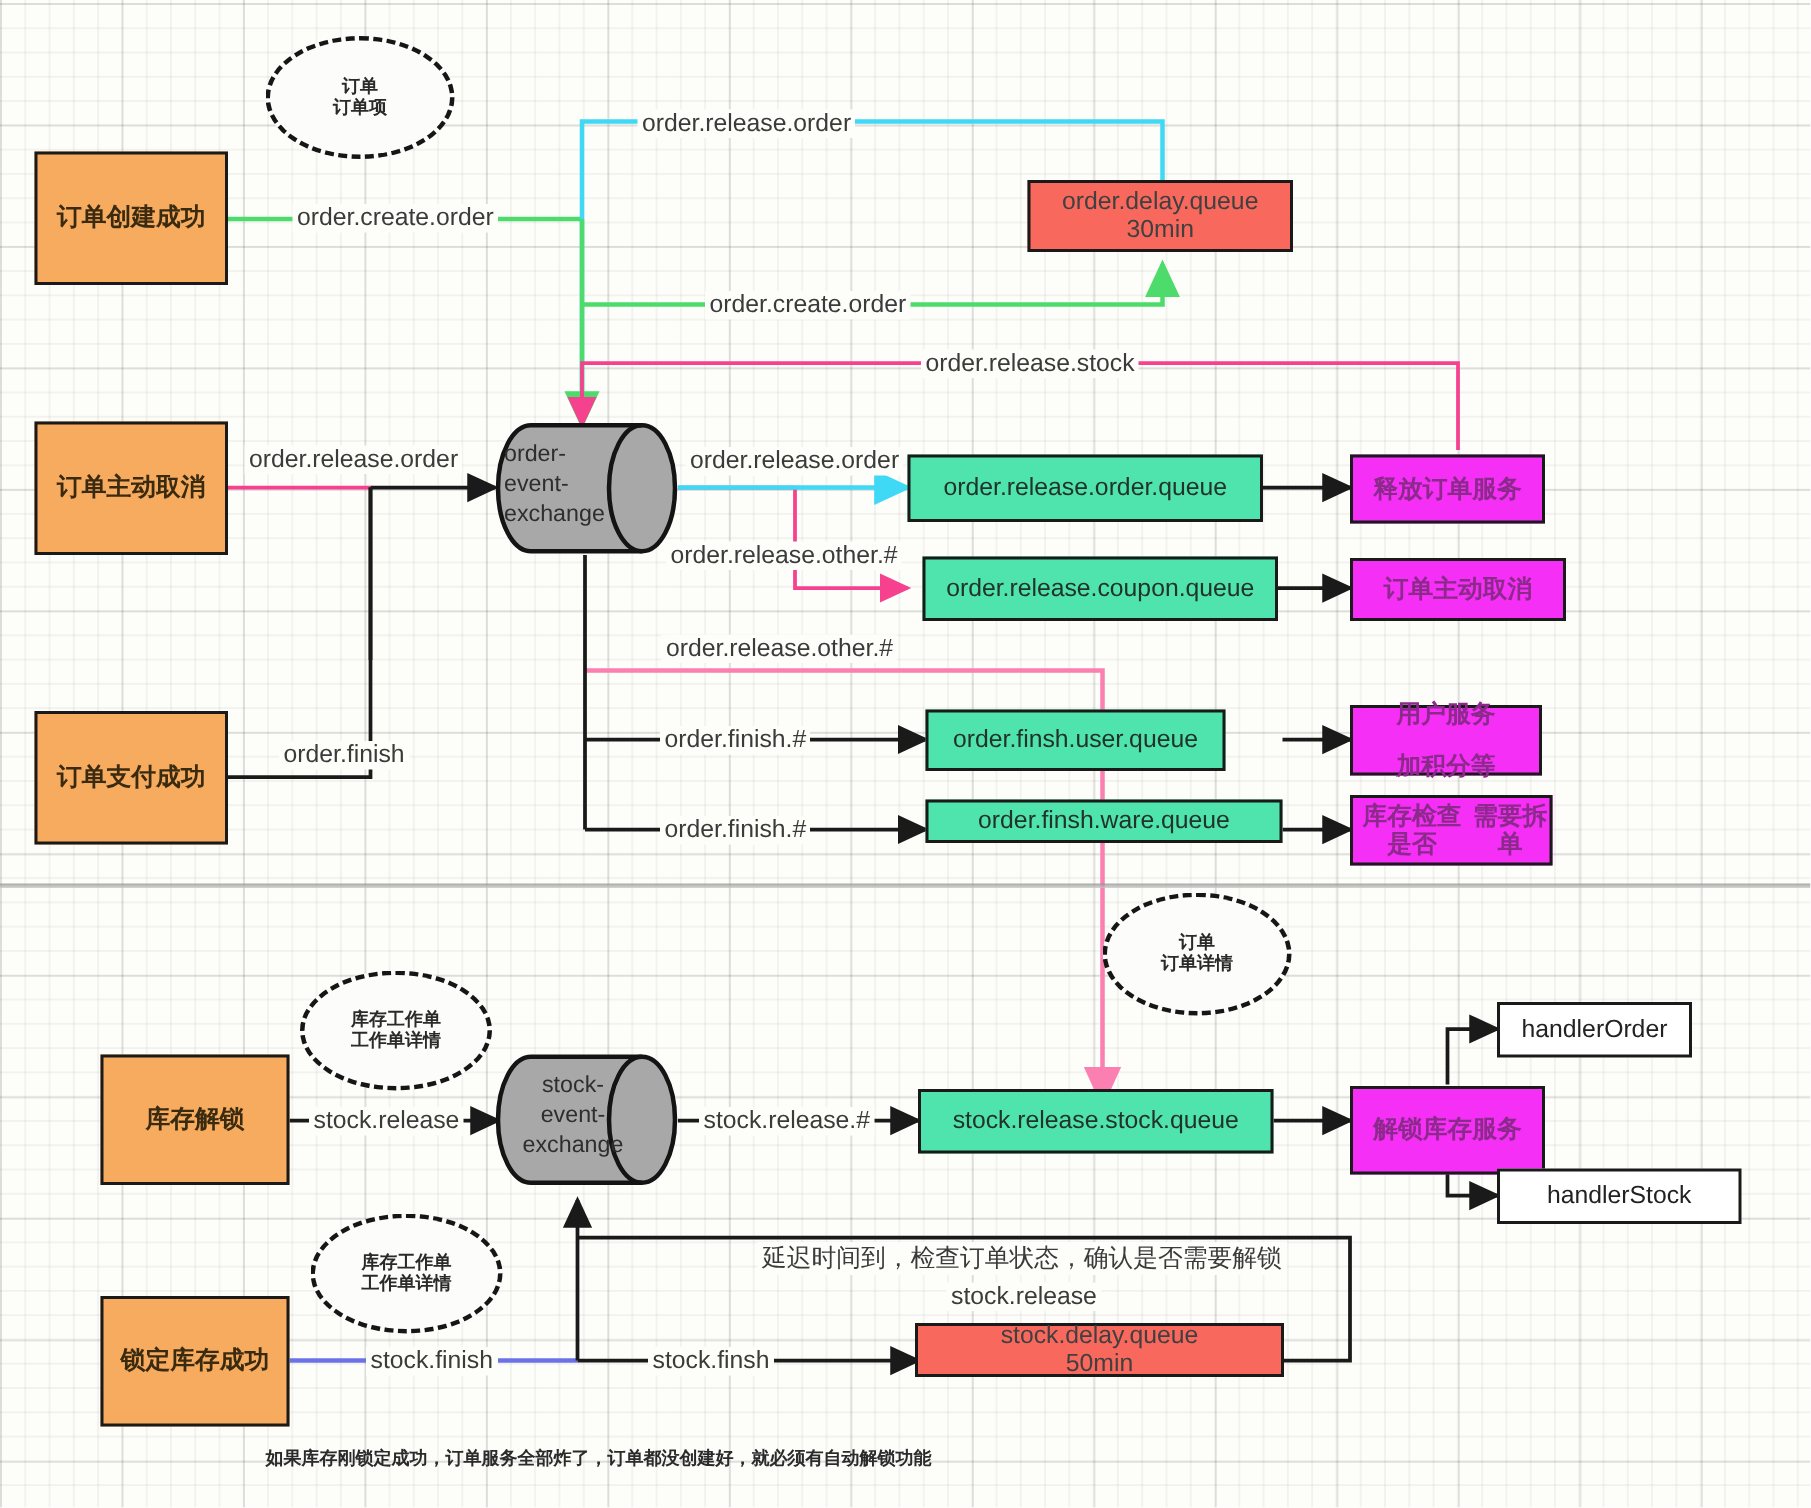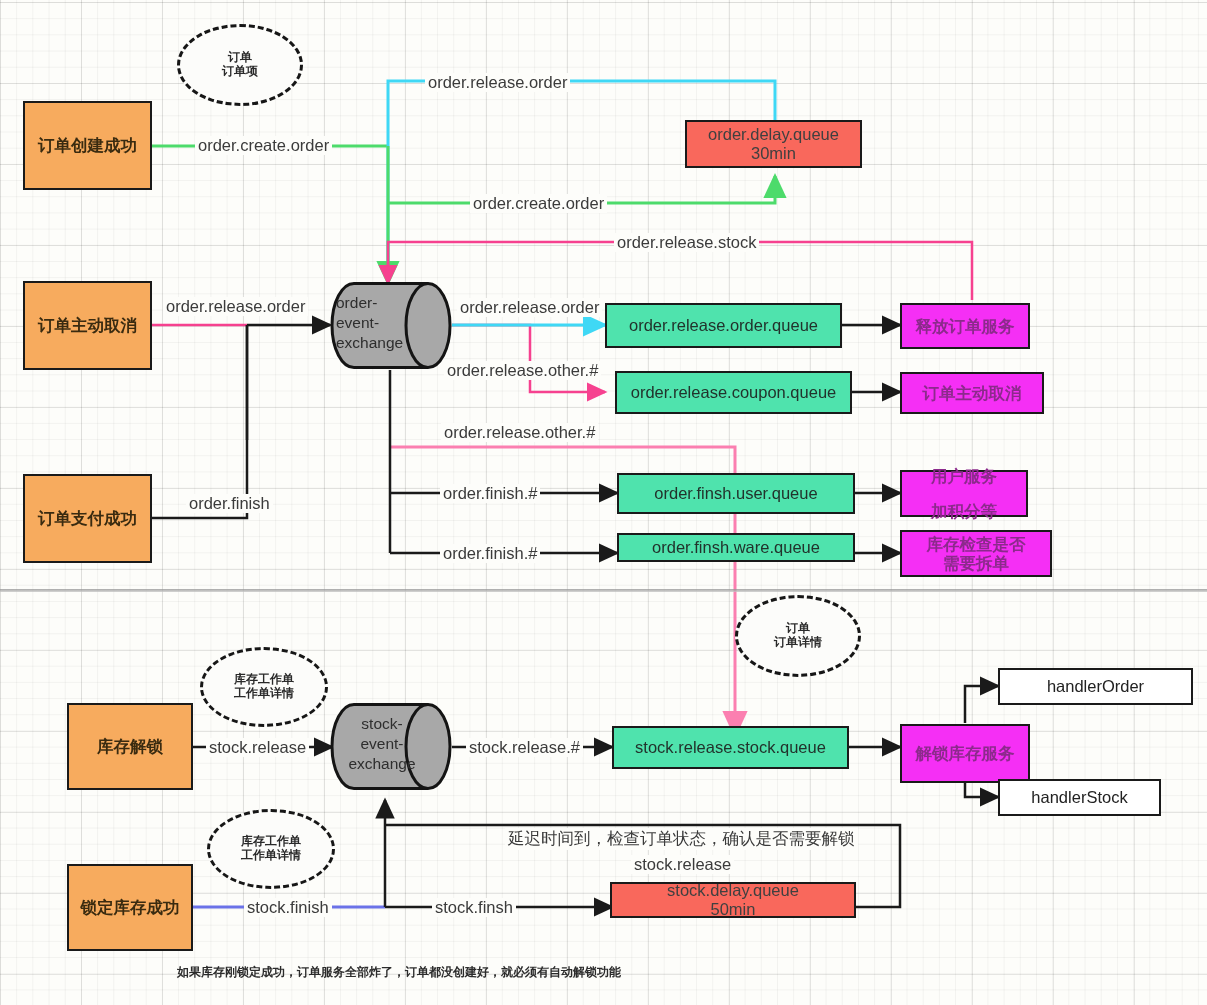--- a/index.html
+++ b/index.html
@@ -145,38 +145,38 @@
   <span>order.delay.queue</span>
   <span>30min</span>
 </div>
 
 <div class="node box green" style="left:605px;top:303px;width:237px;height:45px;">
   <span>order.release.order.queue</span>
 </div>
 <div class="node box green" style="left:615px;top:371px;width:237px;height:43px;">
   <span>order.release.coupon.queue</span>
 </div>
-<div class="node box green" style="left:617px;top:473px;width:238px;height:41px;">
+<div class="node box green" style="left:617px;top:473px;width:200px;height:41px;">
   <span>order.finsh.user.queue</span>
 </div>
 <div class="node box green" style="left:617px;top:533px;width:238px;height:29px;">
   <span>order.finsh.ware.queue</span>
 </div>
 
 <div class="node box magenta" style="left:900px;top:303px;width:130px;height:46px;">
   <span>释放订单服务</span>
 </div>
 <div class="node box magenta" style="left:900px;top:372px;width:144px;height:42px;">
   <span>订单主动取消</span>
 </div>
 <div class="node box magenta" style="left:900px;top:470px;width:128px;height:47px;flex-direction:column;gap:16px;">
   <span>用户服务</span>
   <span>加积分等</span>
 </div>
-<div class="node box magenta" style="left:900px;top:530px;width:152px;height:47px;flex-direction:column;">
+<div class="node box magenta" style="left:900px;top:530px;width:135px;height:47px;flex-direction:row;">
   <span>库存检查是否</span>
   <span>需要拆单</span>
 </div>
 
 <div class="label" style="left:425px;top:73px;">order.release.order</div>
 <div class="label" style="left:195px;top:136px;">order.create.order</div>
 <div class="label" style="left:470px;top:194px;">order.create.order</div>
 <div class="label" style="left:614px;top:233px;">order.release.stock</div>
 <div class="label" style="left:163px;top:297px;">order.release.order</div>
 <div class="label" style="left:457px;top:298px;">order.release.order</div>
@@ -222,21 +222,21 @@
 </div>
 
 <div class="node box green" style="left:612px;top:726px;width:237px;height:43px;">
   <span>stock.release.stock.queue</span>
 </div>
 
 <div class="node box magenta" style="left:900px;top:724px;width:130px;height:59px;">
   <span>解锁库存服务</span>
 </div>
 
-<div class="node box white" style="left:998px;top:668px;width:195px;height:37px;border-width:2px;">
+<div class="node box white" style="left:998px;top:668px;width:130px;height:37px;border-width:2px;">
   <span>handlerOrder</span>
 </div>
 <div class="node box white" style="left:998px;top:779px;width:163px;height:37px;border-width:2px;">
   <span>handlerStock</span>
 </div>
 
 <div class="node box red" style="left:610px;top:882px;width:246px;height:36px;flex-direction:column;">
   <span>stock.delay.queue</span>
   <span>50min</span>
 </div>

